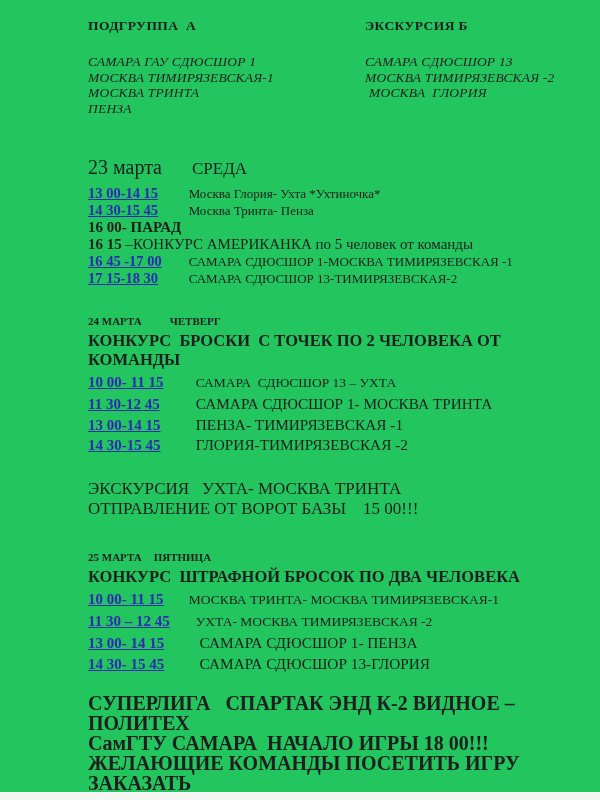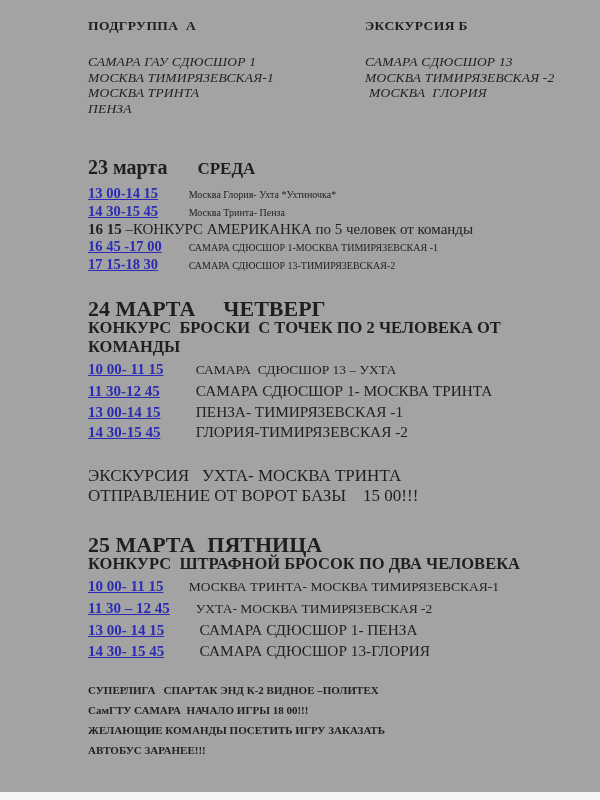--- a/index.html
+++ b/index.html
@@ -1,63 +1,63 @@
 <!DOCTYPE html>
 <html lang="ru"><head>
 <meta charset="utf-8">
 <style>
   html,body{margin:0;padding:0;background:#e8e8e8;}
   .doc{
     position:relative;
     width:600px;height:800px;
-    background:#a3a3a3;
+    background:#22c55e;
     box-sizing:border-box;
     padding:18px 28px 0 88px;
     font-family:"Liberation Serif","DejaVu Serif",serif;
     color:#1f1f1f;
     overflow:hidden;
   }
   [data-bind]{white-space:pre-wrap;}
 
   
   .subgroups{display:flex;}
   .subgroup{flex:0 0 auto;}
   .subgroup.a{width:277px;}
   .sg-title{font-weight:bold;font-size:13.5px;letter-spacing:.4px;}
   .teams{margin-top:20px;}
   .team{font-style:italic;font-size:13.5px;line-height:15.5px;letter-spacing:.2px;}
 
   
   .day1{margin-top:33px;}
-  .day-title-big{font-size:20px;font-weight:bold;margin-bottom:6px;margin-top:40px;}
+  .day-title-big{font-size:20px;font-weight:normal;margin-bottom:6px;margin-top:40px;}
   .day-title-big .weekday{font-size:17px;margin-left:30px;}
-  .day-title-mid{font-size:22px;font-weight:bold;line-height:19px;}
+  .day-title-mid{font-size:11px;font-weight:bold;line-height:19px;}
   .day-title-mid .weekday{margin-left:28px;}
   .day-title-mid .weekday.tight{margin-left:12px;}
   .subtitle-line{font-size:16.5px;font-weight:bold;line-height:19px;}
 
   .row{line-height:17px;font-size:14.5px;}
   .time{display:inline-block;font-weight:bold;}
   .time.link{color:#2b2bb4;text-decoration:underline;text-decoration-color:#2b2bb4;cursor:pointer;}
   .col{min-width:97px;}
-  .rtext{font-size:10px;}
+  .rtext{font-size:13px;}
   .bold-line{font-weight:bold;font-size:15px;}
 
   .wide .row{line-height:20.8px;font-size:15px;}
   .wide .col{min-width:104px;}
   .wide .rtext{font-size:15.3px;text-align:center;}
   .wide .rtext.small{font-size:13.5px;}
   .wide{margin-top:3px;}
 
   .day2{margin-top:25px;}
   .day3{margin-top:29px;}
   .block{margin-top:23px;}
   .block .bline{font-weight:normal;font-size:17px;line-height:20px;}
   .superliga{margin-top:19px;}
-  .superliga .bline{font-weight:bold;font-size:11px;line-height:20px;}
+  .superliga .bline{font-weight:bold;font-size:20px;line-height:20px;}
 
   
   .scan-edge{position:absolute;left:0;bottom:0;width:600px;height:8px;background:#f5f5f4;}
 </style>
 </head>
 <body>
 
 <div class="doc">
 
   <div class="subgroups">
@@ -85,20 +85,21 @@
       <span data-bind="day1.date">23 марта</span><span class="weekday" data-bind="day1.weekday">СРЕДА</span>
     </div>
     <div class="row">
       <span class="time link col" data-bind="day1.rows.0.time">13 00-14 15</span>
       <span class="rtext" data-bind="day1.rows.0.text">Москва Глория- Ухта *Ухтиночка*</span>
     </div>
     <div class="row">
       <span class="time link col" data-bind="day1.rows.1.time">14 30-15 45</span>
       <span class="rtext" data-bind="day1.rows.1.text">Москва Тринта- Пенза</span>
     </div>
+    <div class="row bold-line" data-bind="day1.parade_line">16 00- ПАРАД</div>
     <div class="row">
       <span class="time" style="font-size:15px;" data-bind="day1.contest_time">16 15</span>
       <span class="rtext" style="font-size:15px;" data-bind="day1.contest_text">–КОНКУРС АМЕРИКАНКА по 5 человек от команды</span>
     </div>
     <div class="row">
       <span class="time link col" data-bind="day1.rows2.0.time">16 45 -17 00</span>
       <span class="rtext" data-bind="day1.rows2.0.text">САМАРА СДЮСШОР 1-МОСКВА ТИМИРЯЗЕВСКАЯ -1</span>
     </div>
     <div class="row">
       <span class="time link col" data-bind="day1.rows2.1.time">17 15-18 30</span>

